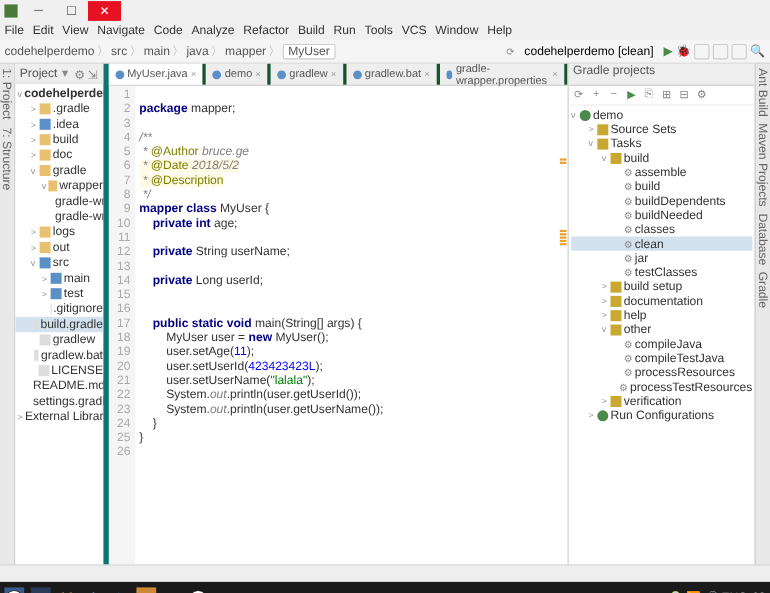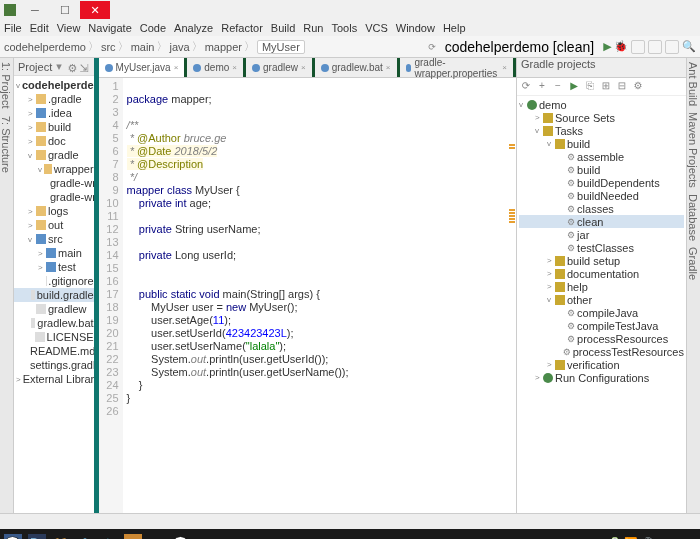--- a/index.html
+++ b/index.html
@@ -34,21 +34,21 @@
 .tree .file{background:#ddd;}
 .editor-area{flex:1;display:flex;flex-direction:column;background:#fff;}
 .tabs{height:20px;display:flex;border-bottom:1px solid #ccc;background:#eee;}
 .tab{padding:2px 6px;font-size:10px;border-right:3px solid #14532d;display:flex;align-items:center;gap:3px;color:#555;}
 .tab.active{background:#fff;}
 .tab .tic{width:8px;height:8px;background:#5a8fc8;border-radius:4px;}
 .tab .x{color:#999;font-size:8px;}
 .editor{flex:1;display:flex;overflow:hidden;font-family:Consolas,monospace;}
 .gutter{width:24px;background:#f5f5f5;text-align:right;padding:2px 4px 0 0;color:#aaa;font-size:10px;line-height:13px;}
 .code{flex:1;padding:2px 4px;font-size:10px;line-height:13px;white-space:pre;color:#333;position:relative;}
-.kw{color:#000080;font-weight:normal;}
+.kw{color:#000080;font-weight:bold;}
 .str{color:#008000;}
 .cmt{color:#808080;font-style:italic;}
 .ann{color:#808000;}
 .num{color:#0000ff;}
 .hl{background:#fffae3;}
 .warnbar{position:absolute;right:0;top:0;width:8px;height:100%;}
 .warnbar .m{width:6px;height:2px;background:#e8a030;margin:1px;}
 .rightpanel{width:170px;background:#fff;border-left:1px solid #ccc;}
 .rhead{height:20px;background:#eee;border-bottom:1px solid #ccc;display:flex;padding:0 4px;font-size:10px;color:#555;}
 .rtools{height:18px;display:flex;gap:2px;padding:2px;border-bottom:1px solid #eee;}
@@ -103,21 +103,21 @@
     <span>main</span>
       <span class="sep">〉</span>
     <span>java</span>
       <span class="sep">〉</span>
     <span>mapper</span>
       <span class="sep">〉</span>
     <span class="box">MyUser</span>
   </div>
   <div class="toolbar-right">
     <span style="color:#888;font-size:9px">⟳</span>
-    <span class="box" style="font-size:14px;padding:0 6px">codehelperdemo [clean]</span>
+    <span class="box" style="font-size:11px;padding:0 6px">codehelperdemo [clean]</span>
     <span style="color:#4a8a4a">▶</span>
     <span style="color:#4a8a4a">🐞</span>
     <div class="ic"></div>
     <div class="ic"></div>
     <div class="ic"></div>
     <span style="color:#888">🔍</span>
   </div>
 </div>
 
 <div class="main">

